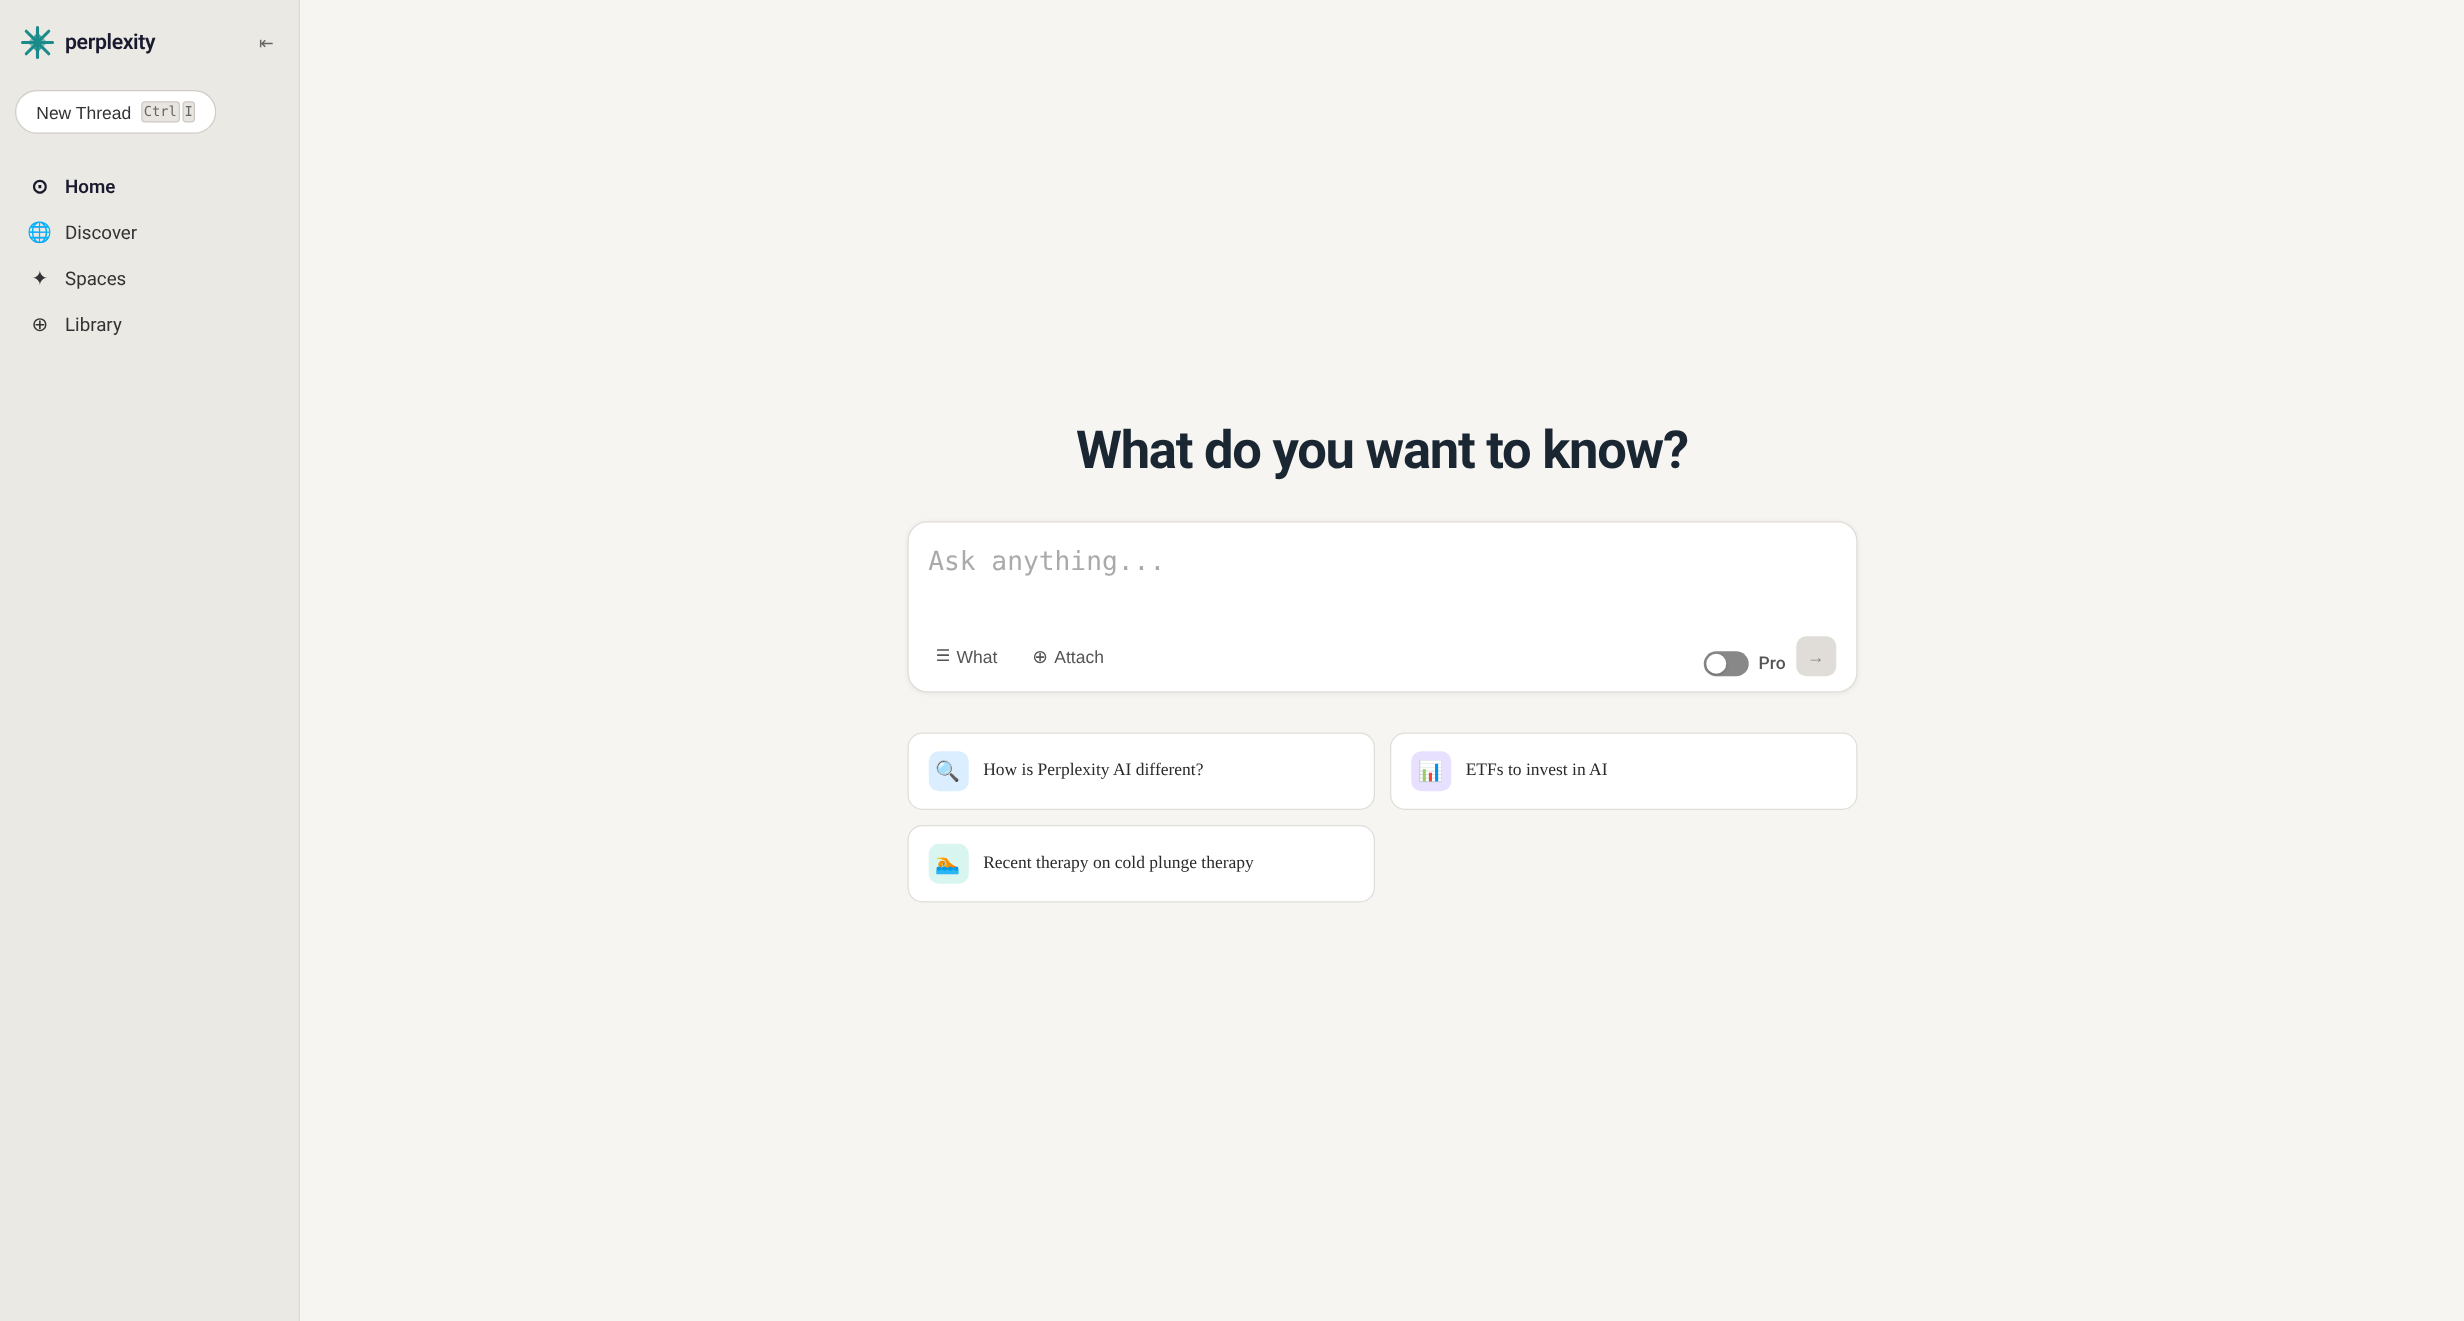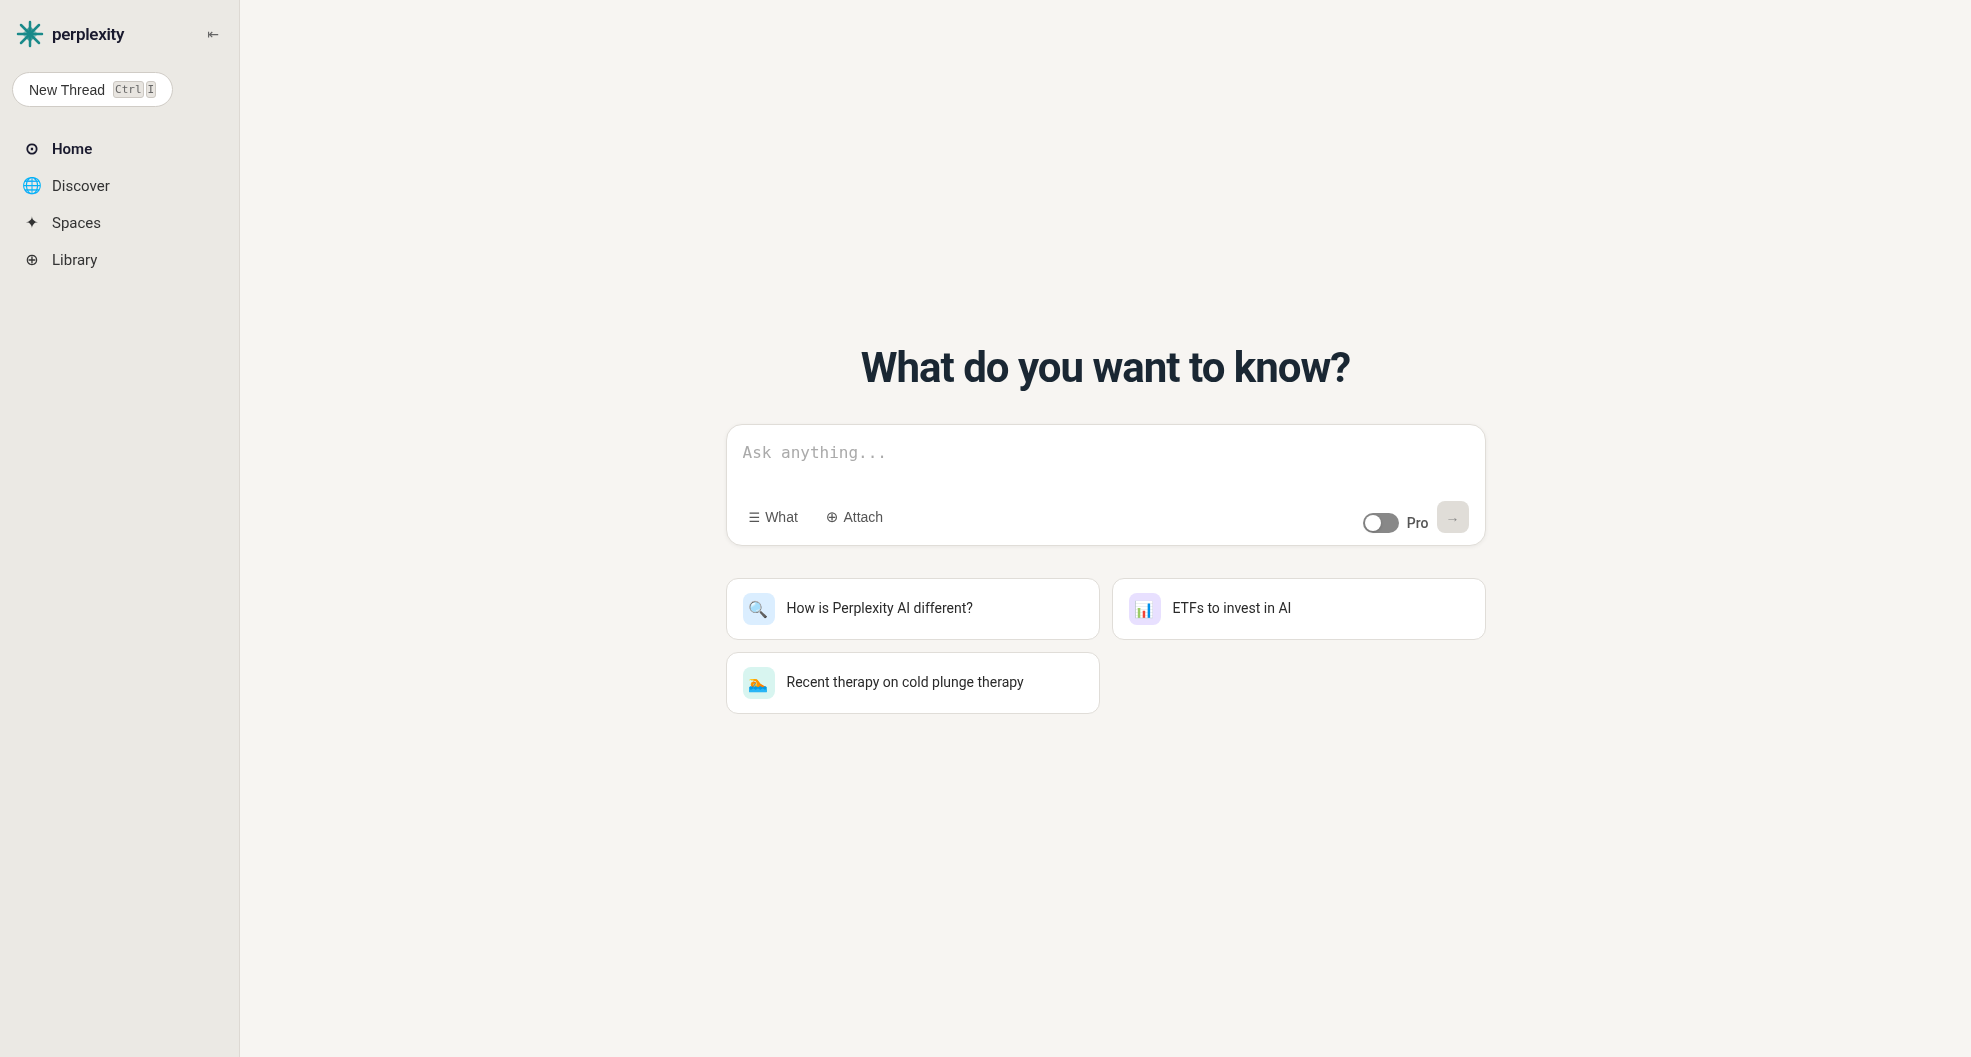--- a/index.html
+++ b/index.html
@@ -161,21 +161,21 @@
       border-radius: 16px;
       border: 1px solid #e0ddd8;
       box-shadow: 0 1px 4px rgba(0,0,0,0.06);
       padding: 16px 16px 12px 16px;
     }
 
     .search-input {
       width: 100%;
       border: none;
       outline: none;
-      font-size: 16px;
+      font-size: 21px;
       color: #14532d;
       background: transparent;
       resize: none;
       min-height: 36px;
       line-height: 1.5;
     }
 
     .search-input::placeholder {
       color: #aaa;
     }
@@ -304,20 +304,21 @@
 
     .suggestion-icon.teal-bg {
       background: #d8f5f0;
     }
 
     .suggestion-text {
       font-size: 14px;
       color: #2a2a2a;
       font-weight: 400;
       line-height: 1.4;
+      font-family: Liberation Serif, serif;
     }
   </style>
 </head>
 <body>
 
 <aside class="sidebar">
   <div class="sidebar-header">
     <div class="logo-area">
 
       <svg class="logo-icon" viewBox="0 0 28 28" fill="none" xmlns="http://www.w3.org/2000/svg">

